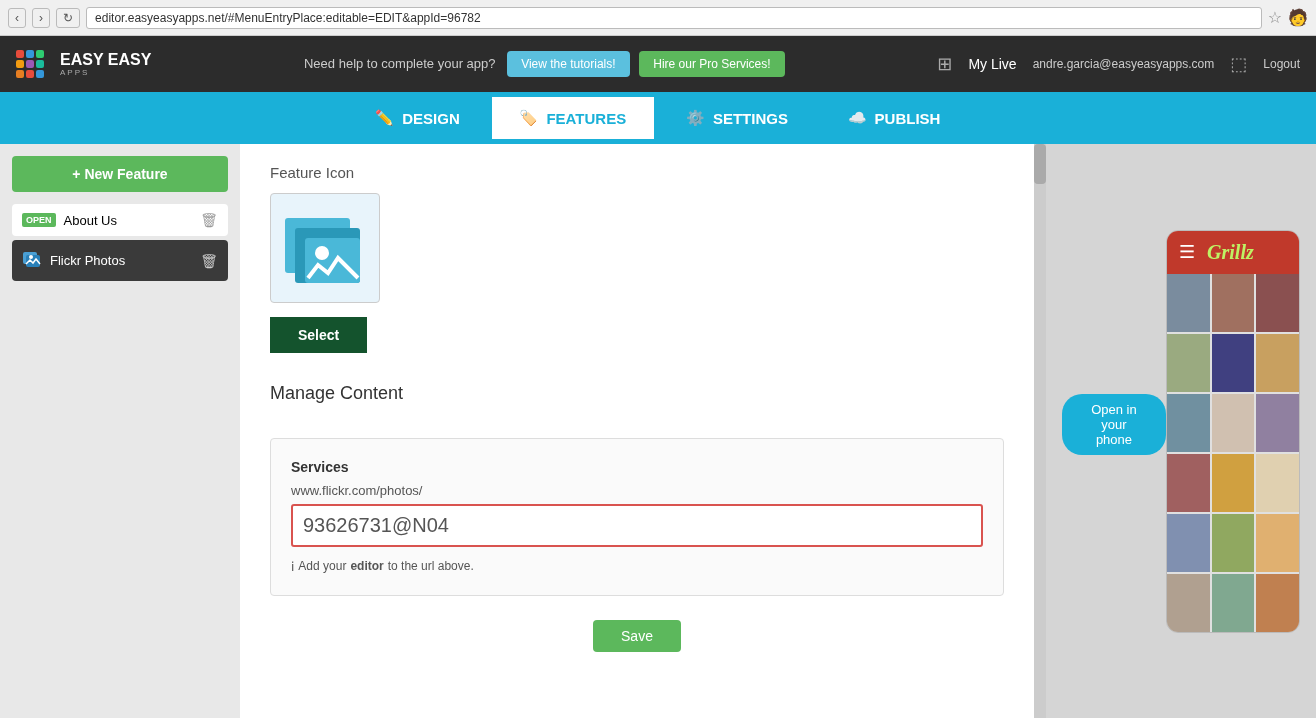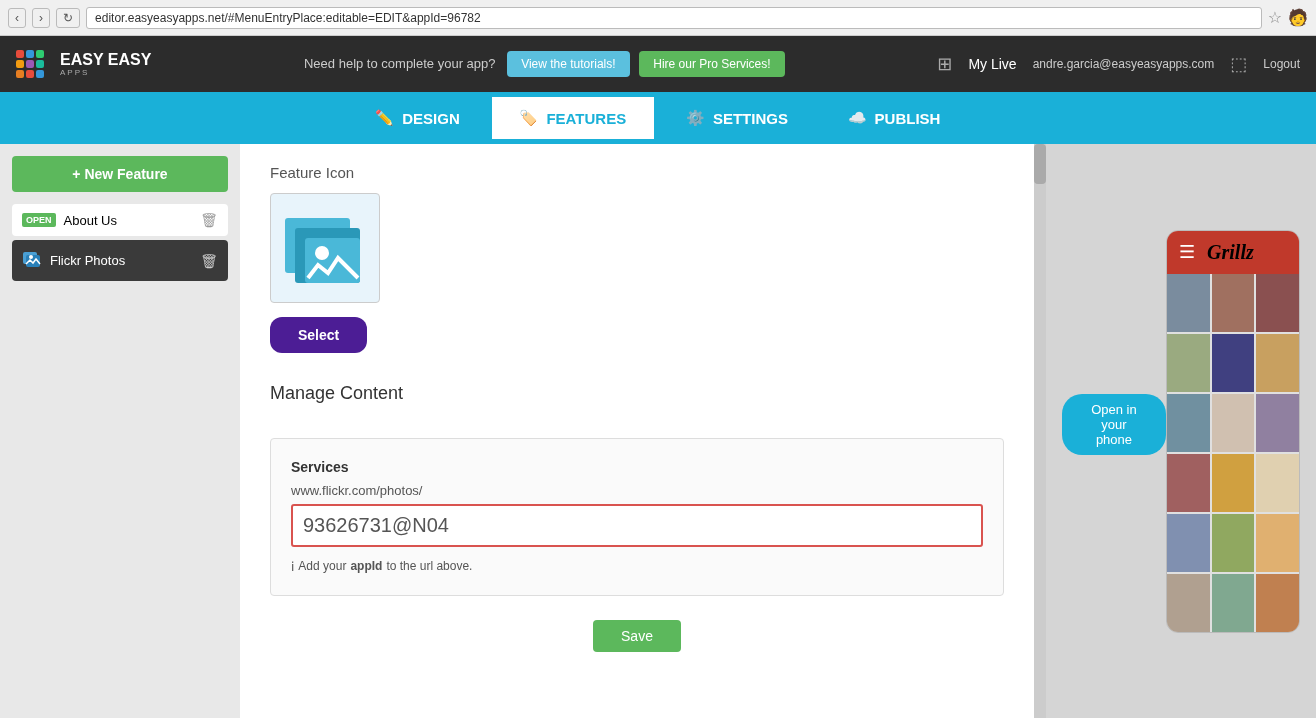--- a/index.html
+++ b/index.html
@@ -49,40 +49,40 @@
     .sidebar-item.active { background: #3a3a3a; color: white; }
     .open-badge { background: #5cb85c; color: white; font-size: 9px; font-weight: bold; padding: 2px 4px; border-radius: 2px; }
     .sidebar-item-label { flex: 1; font-size: 13px; }
     .trash-icon { color: #999; font-size: 14px; cursor: pointer; }
     .trash-icon.active { color: #ccc; }
 
     
     .content-area { flex: 1; background: white; overflow-y: auto; padding: 20px 30px; }
     .feature-icon-label { font-size: 15px; color: #555; margin-bottom: 12px; }
     .icon-preview { width: 110px; height: 110px; background: #e8f4fb; border: 1px solid #ccc; border-radius: 4px; display: flex; align-items: center; justify-content: center; margin-bottom: 14px; overflow: hidden; }
-    .btn-select { background: #4c1d95; color: white; border: none; padding: 10px 28px; border-radius: 12px; cursor: pointer; font-size: 14px; font-weight: bold; margin-bottom: 30px; }
+    .btn-select { background: #14532d; color: white; border: none; padding: 10px 28px; border-radius: 0; cursor: pointer; font-size: 14px; font-weight: bold; margin-bottom: 30px; }
 
     .manage-content-title { font-size: 18px; color: #333; margin-bottom: 34px; }
     .content-box { border: 1px solid #ddd; border-radius: 4px; padding: 20px; background: #fafafa; }
     .username-label { font-size: 14px; font-weight: bold; color: #333; margin-bottom: 8px; }
     .url-prefix { font-size: 13px; color: #555; margin-bottom: 6px; }
     .username-input-wrap { position: relative; }
     .username-input { width: 100%; border: 2px solid #d9534f; border-radius: 3px; padding: 8px 10px; font-size: 20px; color: #555; background: white; outline: none; }
     .hint-text { font-size: 12px; color: #555; margin-top: 10px; display: flex; align-items: center; gap: 4px; }
     .hint-icon { color: #555; font-size: 13px; }
     .save-row { display: flex; justify-content: center; margin-top: 24px; }
     .btn-save { background: #5cb85c; color: white; border: none; padding: 8px 28px; border-radius: 4px; cursor: pointer; font-size: 14px; }
 
     
     .phone-panel { width: 270px; flex-shrink: 0; background: #d5d5d5; padding: 16px; display: flex; flex-direction: row; align-items: center; }
     .btn-open-phone { background: #1ab0d8; color: white; border: none; padding: 8px 20px; border-radius: 20px; cursor: pointer; font-size: 13px; margin-bottom: 14px; }
     .phone-frame { background: #e0e0e0; border-radius: 12px; overflow: hidden; width: 238px; border: 1px solid #bbb; }
     .phone-header { background: #c0392b; display: flex; align-items: center; padding: 10px 12px; }
     .hamburger { color: white; font-size: 18px; margin-right: 12px; cursor: pointer; }
-    .phone-title { color: #000000; font-family: Georgia, serif; font-size: 20px; font-style: italic; font-weight: bold; }
+    .phone-title { color: #bef264; font-family: Georgia, serif; font-size: 20px; font-style: italic; font-weight: bold; }
     .phone-grid { display: grid; grid-template-columns: 1fr 1fr 1fr; gap: 2px; }
     .phone-cell { height: 58px; background: #999; overflow: hidden; }
 
     
     .c1 { background: #7a8c9e; }
     .c2 { background: #a07060; }
     .c3 { background: #8a5050; }
     .c4 { background: #9aaa80; }
     .c5 { background: #404080; }
     .c6 { background: #c8a060; }
@@ -212,21 +212,21 @@
 
     <div class="content-box">
       <div class="username-label">Services</div>
       <div class="url-prefix">www.flickr.com/photos/</div>
       <div class="username-input-wrap">
         <input class="username-input" type="text" value="93626731@N04" style="">
       </div>
       <div class="hint-text">
         <span class="hint-icon">ℹ</span>
         <span>Add your</span>
-        <strong>appId</strong>
+        <strong>editor</strong>
         <span>to the url above.</span>
       </div>
     </div>
 
     <div class="save-row">
       <button class="btn-save">Save</button>
     </div>
   </div>
 
   <div style="width:12px;background:#ccc;position:relative;">

